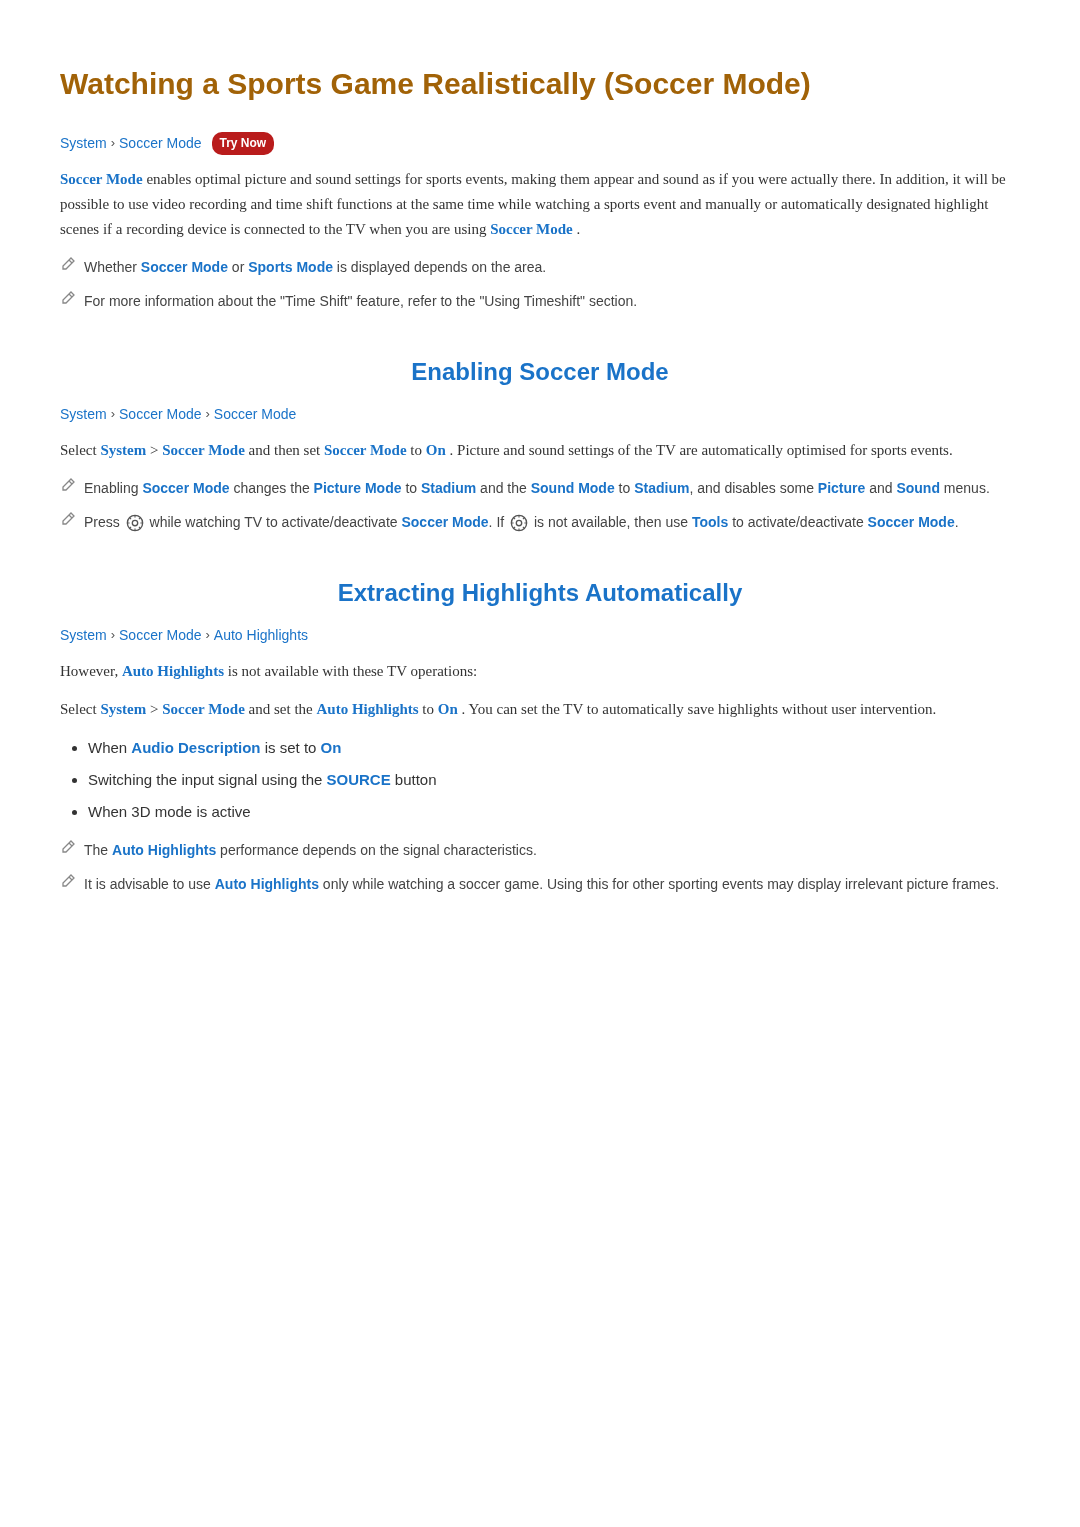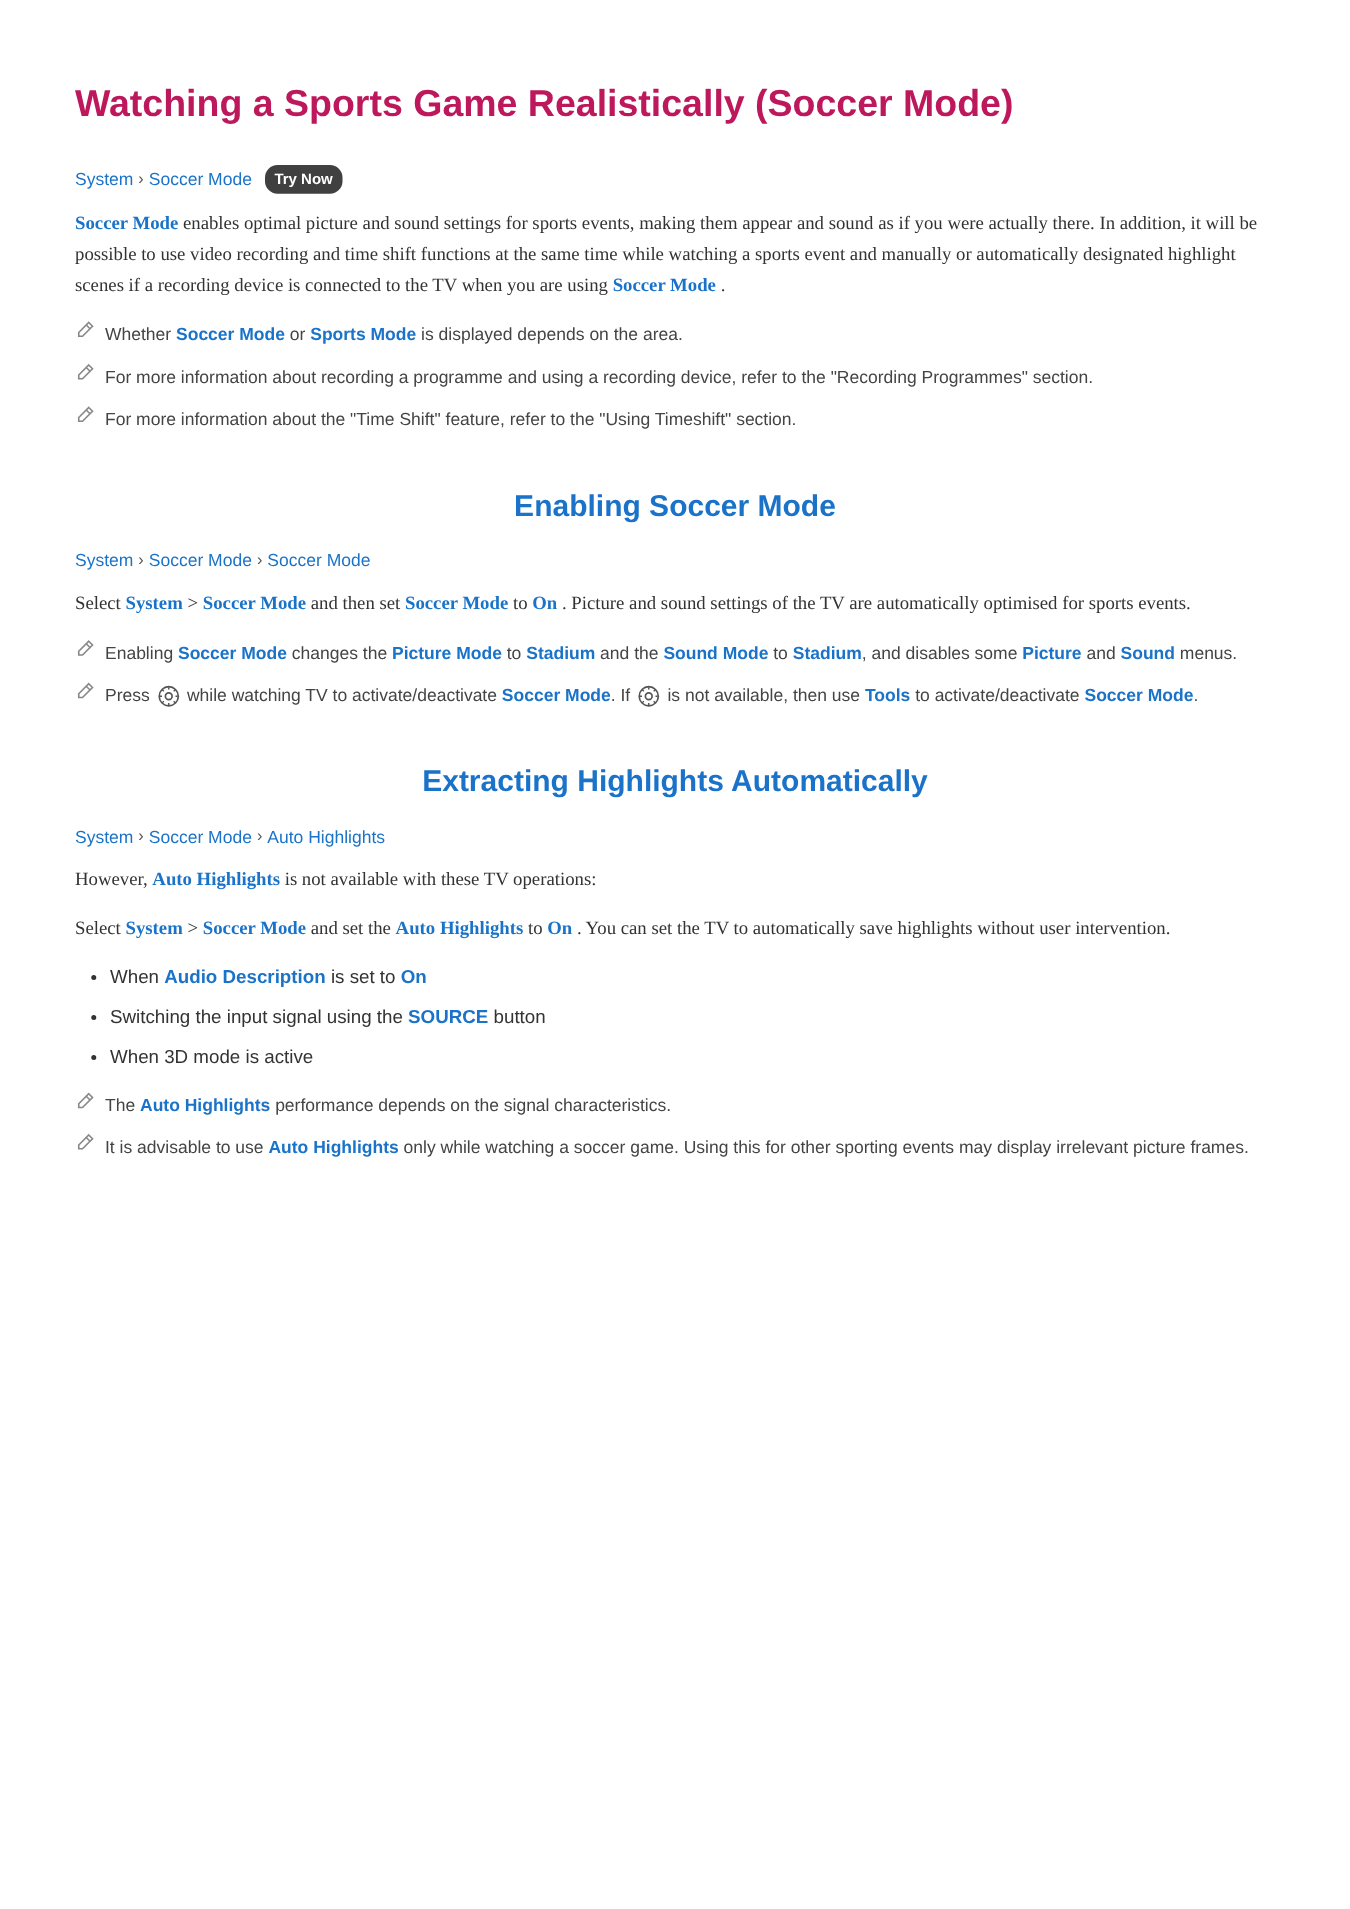--- a/index.html
+++ b/index.html
@@ -8,21 +8,21 @@
       background: #ffffff;
       color: #333333;
       font-size: 15px;
       line-height: 1.6;
       padding: 40px 60px;
       max-width: 1080px;
     }
     h1 {
       font-size: 30px;
       font-weight: 700;
-      color: #be185d;
+      color: #a16207;
       margin-bottom: 24px;
       margin-top: 20px;
     }
     h2 {
       font-size: 24px;
       font-weight: 600;
       color: #1a73c8;
       margin-top: 40px;
       margin-bottom: 12px;
       text-align: center;
@@ -37,21 +37,21 @@
     .breadcrumb-item {
       color: #1a73c8;
       font-weight: 500;
     }
     .breadcrumb-sep {
       color: #555;
       font-size: 13px;
     }
     .try-now-badge {
       display: inline-block;
-      background-color: #404040;
+      background-color: #b91c1c;
       color: #ffffff;
       font-size: 12px;
       font-weight: 600;
       padding: 2px 8px;
       border-radius: 10px;
       margin-left: 6px;
       vertical-align: middle;
     }
     .link {
       color: #1a73c8;
@@ -135,29 +135,20 @@
     </span>
     <span>Whether <span class="link">Soccer Mode</span> or <span class="link">Sports Mode</span> is displayed depends on the area.</span>
   </li>
   <li>
     <span class="note-icon">
       <svg viewBox="0 0 16 16" fill="none" xmlns="http://www.w3.org/2000/svg">
         <path d="M11 2l3 3-8 8H3v-3L11 2z" stroke="#888" stroke-width="1.3" fill="none"></path>
         <path d="M9 4l3 3" stroke="#888" stroke-width="1.3"></path>
       </svg>
     </span>
-    <span>For more information about recording a programme and using a recording device, refer to the "Recording Programmes" section.</span>
-  </li>
-  <li>
-    <span class="note-icon">
-      <svg viewBox="0 0 16 16" fill="none" xmlns="http://www.w3.org/2000/svg">
-        <path d="M11 2l3 3-8 8H3v-3L11 2z" stroke="#888" stroke-width="1.3" fill="none"></path>
-        <path d="M9 4l3 3" stroke="#888" stroke-width="1.3"></path>
-      </svg>
-    </span>
     <span>For more information about the "Time Shift" feature, refer to the "Using Timeshift" section.</span>
   </li>
 </ul>
 
 <div class="section-divider">
   <h2>Enabling Soccer Mode</h2>
 
   <div class="breadcrumb">
     <span class="breadcrumb-item">System</span>
     <span class="breadcrumb-sep">›</span>

